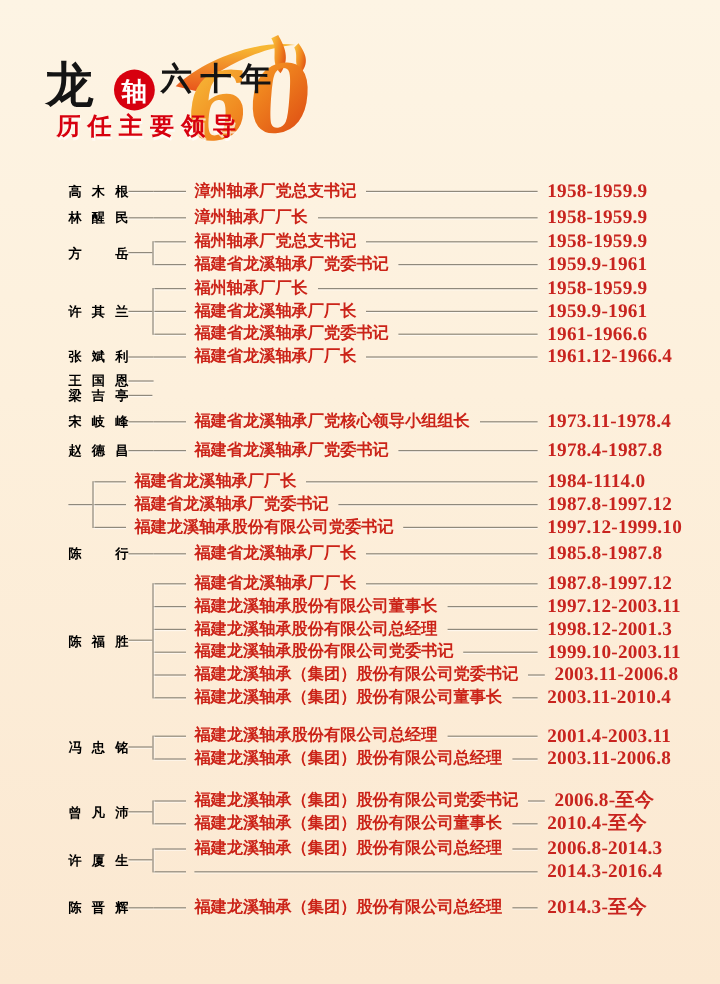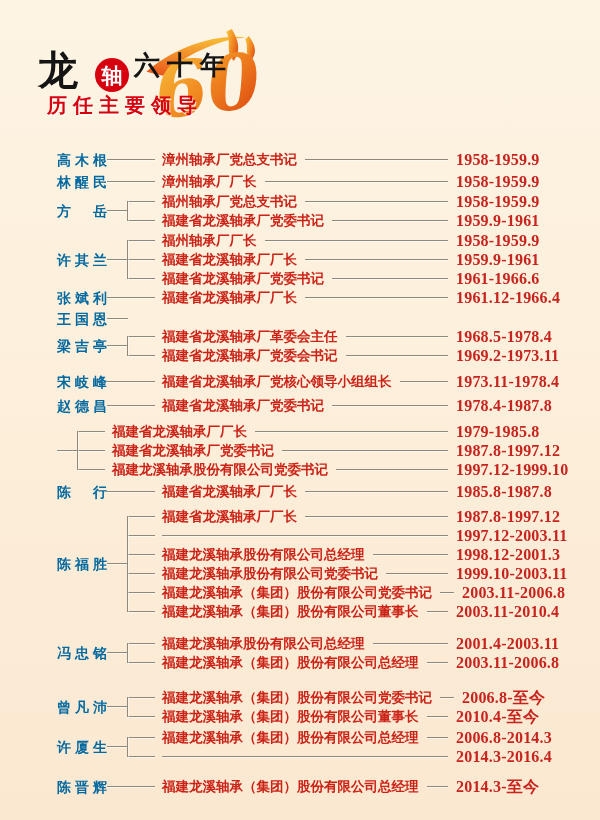--- a/index.html
+++ b/index.html
@@ -31,21 +31,21 @@
   .entry:nth-child(8){margin-bottom:5px}
   .entry:nth-child(9){margin-bottom:7px}
   .entry:nth-child(10){margin-bottom:3px}
   .entry:nth-child(11){margin-bottom:6px}
   .entry:nth-child(12){margin-bottom:13px}
   .entry:nth-child(13){margin-bottom:16px}
   .entry:nth-child(14){margin-bottom:2px}
   .entry:nth-child(15){margin-bottom:11px}
   .name-cell{width:50px;flex:none;display:flex;align-items:center;}
   .name{
-    width:100%;font-weight:bold;font-size:14px;color:#0369a1;
+    width:100%;font-weight:bold;font-size:11px;color:#000000;
     text-align:justify;text-align-last:justify;line-height:1;
   }
   .hline{height:1px;background:#8f897c;box-shadow:0 1px 0 rgba(255,255,255,.55);}
   .stem{width:20px;flex:none;position:relative;}
   .stem::after{content:'';position:absolute;left:0;right:0;top:calc(50% - 1px);height:1px;
     background:#8f897c;box-shadow:0 1px 0 rgba(255,255,255,.55);}
   .bracket{width:1px;flex:none;position:relative;}
   .bracket::before{content:'';position:absolute;left:0;width:1px;top:9px;bottom:9px;
     background:#8f897c;box-shadow:1px 0 0 rgba(255,255,255,.45);}
   .entry.single .stem{width:21px;}
@@ -196,34 +196,20 @@
     </div>
     <div class="stem"></div>
 
   </div>
     <div class="entry multi">
     <div class="name-cell">
       <span class="name">梁吉亭</span>
     </div>
     <div class="stem"></div>
     <div class="bracket"></div>
-    <div class="positions">
-        <div class="pos-row">
-    <div class="stub hline"></div>
-    <span class="pos-title">福建省龙溪轴承厂革委会主任</span>
-    <div class="fill hline"></div>
-    <span class="date">1968.5-1978.4</span>
-  </div>
-        <div class="pos-row">
-    <div class="stub hline"></div>
-    <span class="pos-title">福建省龙溪轴承厂党委会书记</span>
-    <div class="fill hline"></div>
-    <span class="date">1969.2-1973.11</span>
-  </div>
-      </div>
   </div>
     <div class="entry single">
     <div class="name-cell">
       <span class="name">宋岐峰</span>
     </div>
     <div class="stem"></div>
 
     <div class="positions">
         <div class="pos-row">
     <div class="stub hline"></div>
@@ -249,21 +235,21 @@
       </div>
   </div>
     <div class="entry multi">
     <div class="stem"></div>
     <div class="bracket"></div>
     <div class="positions">
         <div class="pos-row">
     <div class="stub hline"></div>
     <span class="pos-title">福建省龙溪轴承厂厂长</span>
     <div class="fill hline"></div>
-    <span class="date">1979-1985.8</span>
+    <span class="date">1984-1114.0</span>
   </div>
         <div class="pos-row">
     <div class="stub hline"></div>
     <span class="pos-title">福建省龙溪轴承厂党委书记</span>
     <div class="fill hline"></div>
     <span class="date">1987.8-1997.12</span>
   </div>
         <div class="pos-row">
     <div class="stub hline"></div>
     <span class="pos-title">福建龙溪轴承股份有限公司党委书记</span>
@@ -295,20 +281,21 @@
     <div class="bracket"></div>
     <div class="positions">
         <div class="pos-row">
     <div class="stub hline"></div>
     <span class="pos-title">福建省龙溪轴承厂厂长</span>
     <div class="fill hline"></div>
     <span class="date">1987.8-1997.12</span>
   </div>
         <div class="pos-row">
     <div class="stub hline"></div>
+    <span class="pos-title">福建龙溪轴承股份有限公司董事长</span>
     <div class="fill hline"></div>
     <span class="date">1997.12-2003.11</span>
   </div>
         <div class="pos-row">
     <div class="stub hline"></div>
     <span class="pos-title">福建龙溪轴承股份有限公司总经理</span>
     <div class="fill hline"></div>
     <span class="date">1998.12-2001.3</span>
   </div>
         <div class="pos-row">

